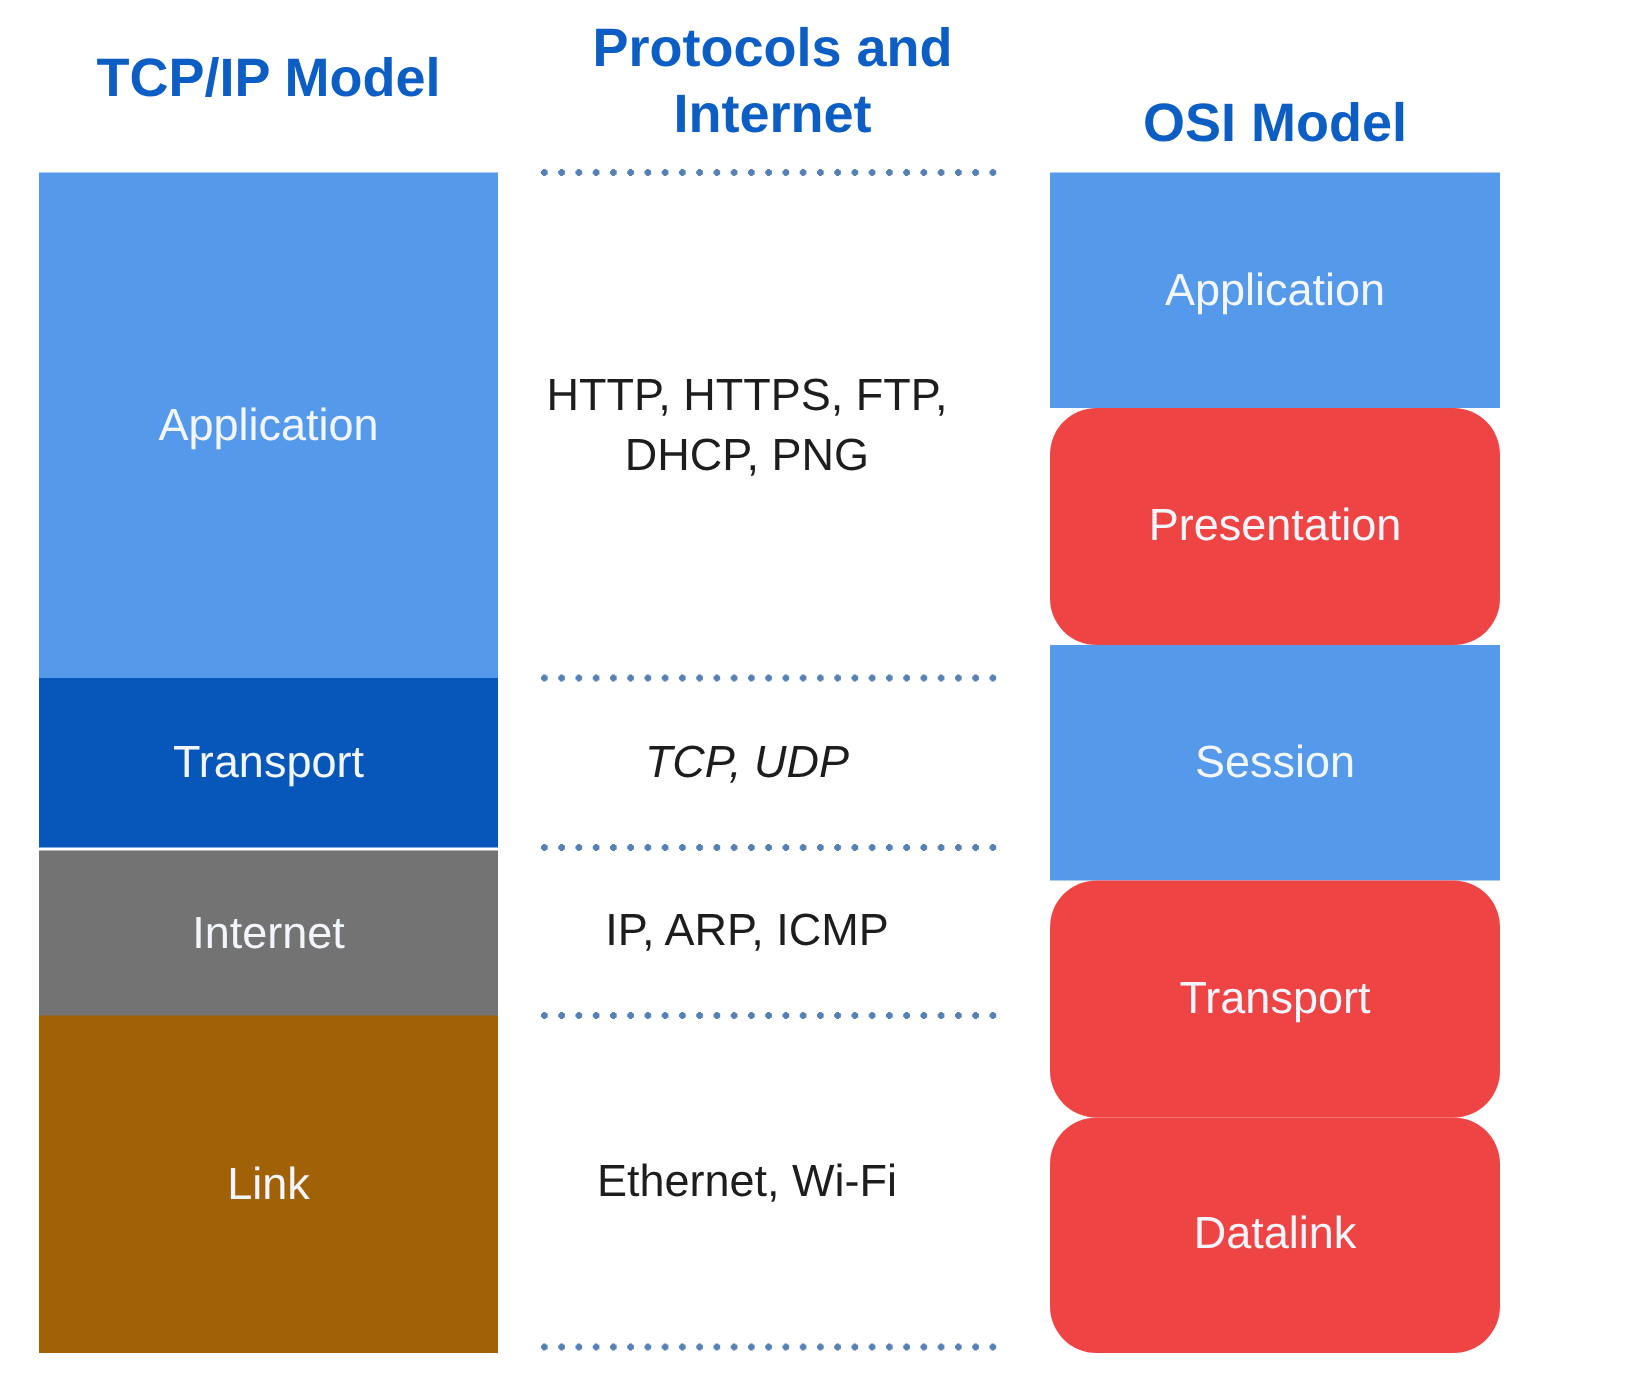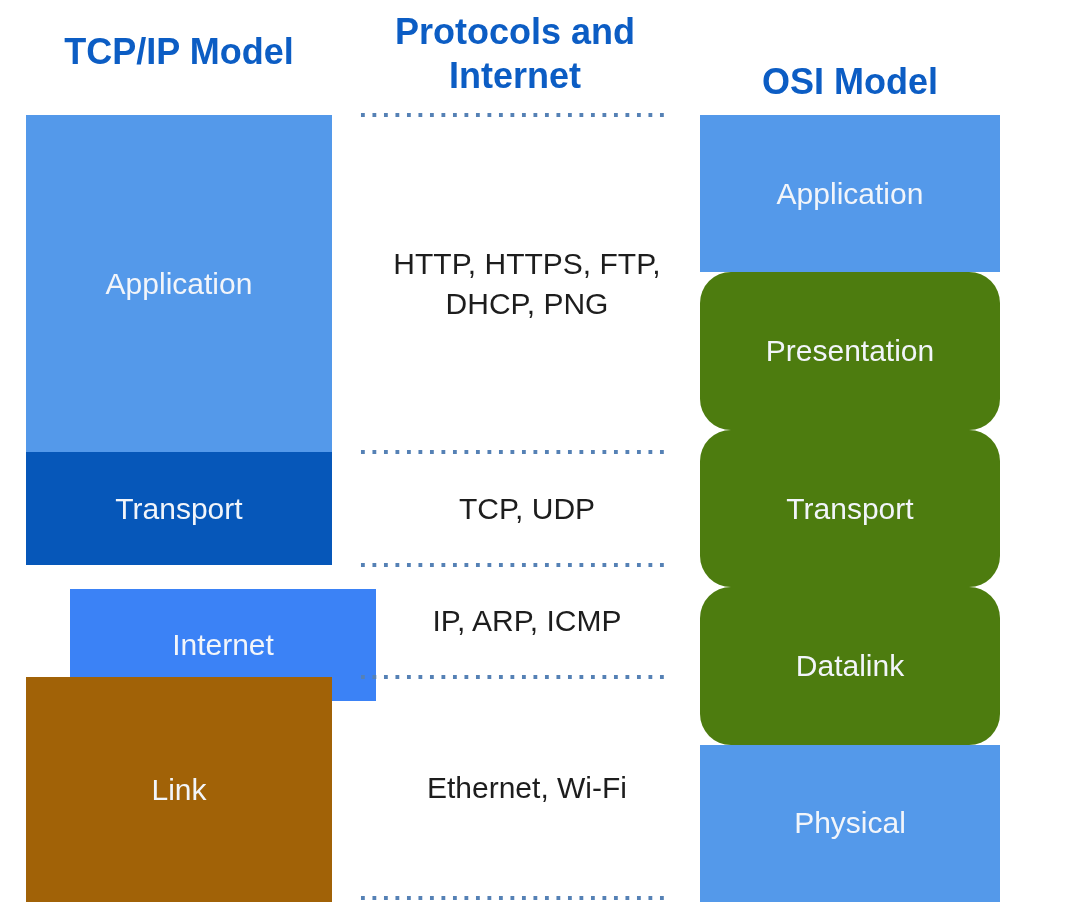--- a/index.html
+++ b/index.html
@@ -36,39 +36,39 @@
     width: 306px;
     display: flex;
     align-items: center;
     justify-content: center;
     color: #F2F5FA;
     font-size: 30px;
     font-weight: 400;
   }
   .blk-app       { top: 115px; height: 337px; background: #5499EA; }
   .blk-transport { top: 452px; height: 113px; background: #0657B9; }
-  .blk-internet  { top: 589px; height: 112px; background: #3b82f6; margin-left: 44px; }
+  .blk-internet  { top: 567px; height: 112px; background: #737373; }
   .blk-link      { top: 677px; height: 225px; background: #a16207; }
 
   
   .proto-row {
     position: absolute;
-    left: 372px;
+    left: 343px;
     width: 310px;
     display: flex;
     align-items: center;
     justify-content: center;
     text-align: center;
     color: #1D1D1D;
     font-size: 30px;
     font-weight: 500;
     line-height: 40px;
   }
   .prow-1 { top: 115px; height: 337px; }
-  .prow-2 { top: 452px; height: 113px; }
+  .prow-2 { top: 452px; height: 113px; font-style: italic; }
   .prow-3 { top: 565px; height: 112px; }
   .prow-4 { top: 677px; height: 221px; }
 
   .dotted-sep {
     position: absolute;
     left: 360px;
     width: 310px;
     height: 6px;
     background-image: radial-gradient(circle 2.3px at 3px 3px, #5581B5 95%, rgba(85,129,181,0) 100%);
     background-size: 11.5px 6px;
@@ -93,21 +93,21 @@
   .osi-block {
     flex: 1;
     display: flex;
     align-items: center;
     justify-content: center;
     color: #F2F5FA;
     font-size: 30px;
     font-weight: 400;
   }
   .osi-light { background: #5499EA; }
-  .osi-gray  { background: #4d7c0f; border-radius: 31px; }
+  .osi-gray  { background: #ef4444; border-radius: 31px; }
 
   .osi-numbers {
     position: absolute;
     left: 1030px;
     top: 115px;
     width: 52px;
     height: 787px;
     display: flex;
     flex-direction: column;
   }
@@ -153,28 +153,28 @@
   <div class="proto-row prow-4">Ethernet, Wi-Fi</div>
   <div class="dotted-sep dsep-4"></div>
 
   <div class="osi-stack">
     <div class="osi-block osi-light">
       <span>Application</span>
     </div>
     <div class="osi-block osi-gray">
       <span>Presentation</span>
     </div>
+    <div class="osi-block osi-light">
+      <span>Session</span>
+    </div>
     <div class="osi-block osi-gray">
       <span>Transport</span>
     </div>
     <div class="osi-block osi-gray">
       <span>Datalink</span>
-    </div>
-    <div class="osi-block osi-light">
-      <span>Physical</span>
     </div>
   </div>
 
   <div class="osi-numbers">
     <div class="osi-num">7</div>
     <div class="osi-num">6</div>
     <div class="osi-num">5</div>
     <div class="osi-num">4</div>
     <div class="osi-num">3</div>
     <div class="osi-num">2</div>

